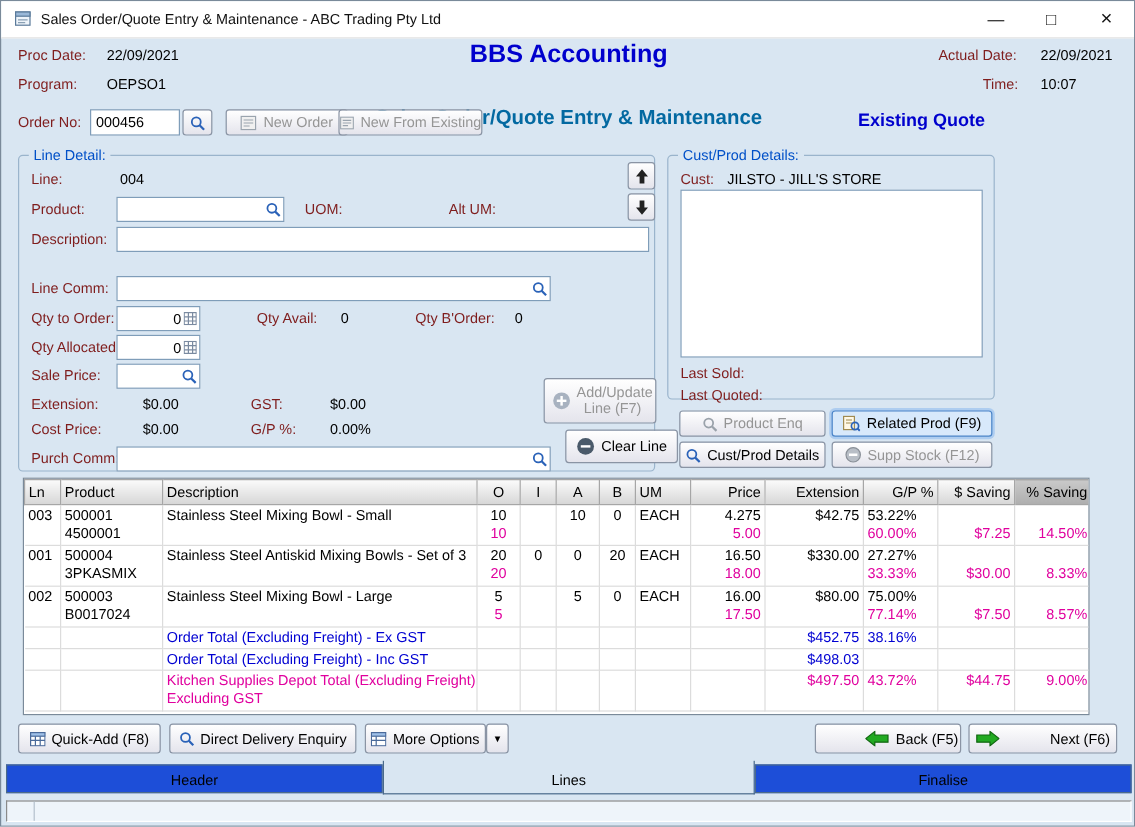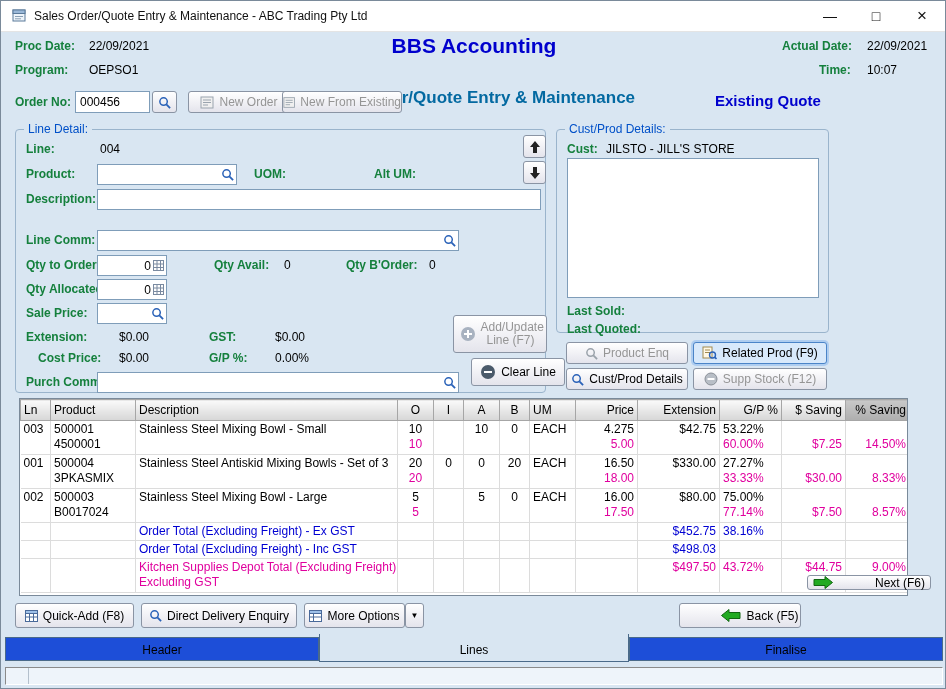--- a/index.html
+++ b/index.html
@@ -4,21 +4,21 @@
 <style>
   html,body{margin:0;padding:0;}
   body{width:946px;height:689px;position:relative;overflow:hidden;font-family:"Liberation Sans",sans-serif;background:#fff;}
   .window{position:absolute;inset:0;border:1px solid #7a8a9a;background:#d9e6f2;box-sizing:border-box;}
   .titlebar{position:absolute;top:0;left:0;right:0;height:30px;background:#fff;display:flex;align-items:center;border-bottom:1px solid #e4e4e4;}
   .appicon{margin:0 7px 0 10px;display:flex;}
   .titletext{font-size:12px;color:#111;}
   .wbtns{margin-left:auto;display:flex;height:100%;}
   .wbtn{width:46px;display:flex;align-items:center;justify-content:center;font-size:14px;color:#111;cursor:default;}
   .content{position:absolute;top:30px;left:0;right:0;bottom:0;}
-  .lbl{position:absolute;font-size:12px;font-weight:bold;color:#15803d;white-space:nowrap;}
+  .lbl{position:absolute;font-size:12px;font-weight:normal;color:#7f1d1d;white-space:nowrap;}
   .val{position:absolute;font-size:12px;color:#000;white-space:nowrap;}
   .heading1{position:absolute;font-size:21px;font-weight:bold;color:#0000cd;text-align:center;}
   .heading2{position:absolute;font-size:17px;font-weight:bold;color:#0369a1;text-align:center;margin-top:28px;}
   .status-quote{position:absolute;font-size:15px;font-weight:bold;color:#0000cd;white-space:nowrap;}
   .field{position:absolute;background:#fff;border:1px solid #7f9db9;display:flex;align-items:center;padding:0 2px;box-sizing:border-box;}
   .field input{flex:1;min-width:0;border:0;outline:0;background:transparent;font:12px "Liberation Sans",sans-serif;padding:0 2px;}
   .field input.num{text-align:right;}
   .btn{position:absolute;display:flex;align-items:center;justify-content:center;gap:5px;font-size:12px;color:#000;background:linear-gradient(#ffffff,#e4e4ec);border:1px solid #8a94a4;border-radius:3px;white-space:nowrap;box-sizing:border-box;cursor:default;}
   .btn.disabled{color:#959595;}
   .btn.focused{background:#d8e9fb;border:1px solid #4a84c8;box-shadow:0 0 0 2px #aecdf0;}
@@ -188,21 +188,21 @@
             <circle cx="6" cy="6" r="4" fill="none" stroke="#2a62b8" stroke-width="1.6"></circle>
             <line x1="9" y1="9" x2="13" y2="13" stroke="#2a62b8" stroke-width="2"></line>
           </svg>
       </div>
 
       <span class="lbl" style="left:10px;top:200px;">Extension:</span>
       <span class="val" style="left:103px;top:200px;">$0.00</span>
       <span class="lbl" style="left:193px;top:200px;">GST:</span>
       <span class="val" style="left:259px;top:200px;">$0.00</span>
 
-      <span class="lbl" style="left:10px;top:221px;margin-left:12px;">Cost Price:</span>
+      <span class="lbl" style="left:10px;top:221px;">Cost Price:</span>
       <span class="val" style="left:103px;top:221px;">$0.00</span>
       <span class="lbl" style="left:193px;top:221px;">G/P %:</span>
       <span class="val" style="left:259px;top:221px;">0.00%</span>
 
       <span class="lbl" style="left:10px;top:245px;">Purch Comm:</span>
       <div class="field" style="left:81px;top:242px;width:362px;height:21px;">
         <input value="" style="">
         <svg class="ic" width="13" height="13" viewBox="0 0 14 14">
             <circle cx="6" cy="6" r="4" fill="none" stroke="#2a62b8" stroke-width="1.6"></circle>
             <line x1="9" y1="9" x2="13" y2="13" stroke="#2a62b8" stroke-width="2"></line>
@@ -531,21 +531,21 @@
     </div>
     <div class="btn" style="left:404px;top:572px;width:19px;height:25px;font-size:8px;">
       <span>▼</span>
     </div>
     <div class="btn" style="left:678px;top:572px;width:122px;height:25px;padding-left:40px;">
       <svg class="ic" width="20" height="13" viewBox="0 0 20 13">
           <polygon points="8,0.5 8,3.5 19,3.5 19,9.5 8,9.5 8,12.5 0.5,6.5" fill="#22aa22" stroke="#116611"></polygon>
         </svg>
       <span>Back (F5)</span>
     </div>
-    <div class="btn" style="left:806px;top:544px;width:124px;height:15px;gap:42px;">
+    <div class="btn" style="left:806px;top:572px;width:124px;height:25px;gap:42px;">
       <svg class="ic" width="20" height="13" viewBox="0 0 20 13">
           <polygon points="12,0.5 12,3.5 1,3.5 1,9.5 12,9.5 12,12.5 19.5,6.5" fill="#22aa22" stroke="#116611"></polygon>
         </svg>
       <span>Next (F6)</span>
     </div>
 
     <div class="tab" style="left:4px;width:314px;">Header</div>
     <div class="tab active" style="left:318px;width:310px;">Lines</div>
     <div class="tab" style="left:628px;width:314px;">Finalise</div>
 

